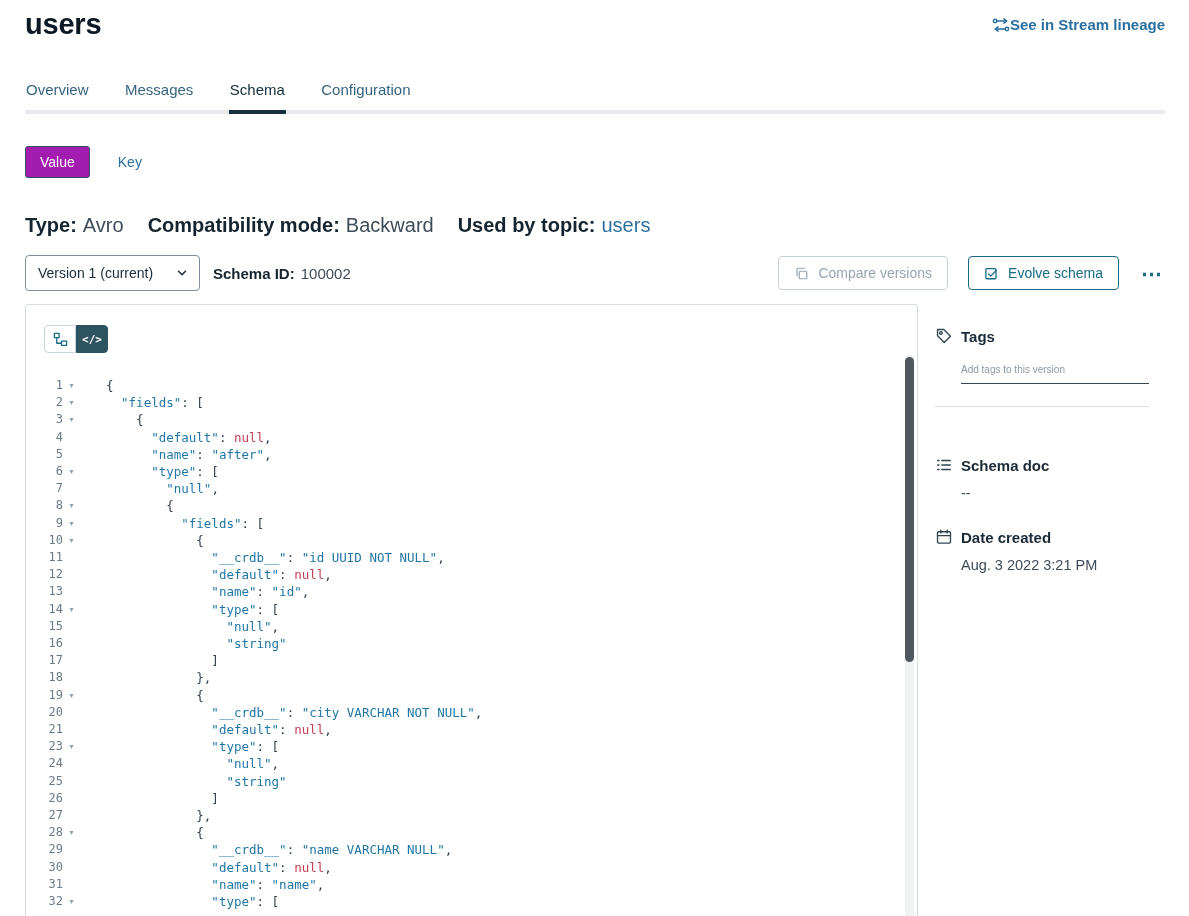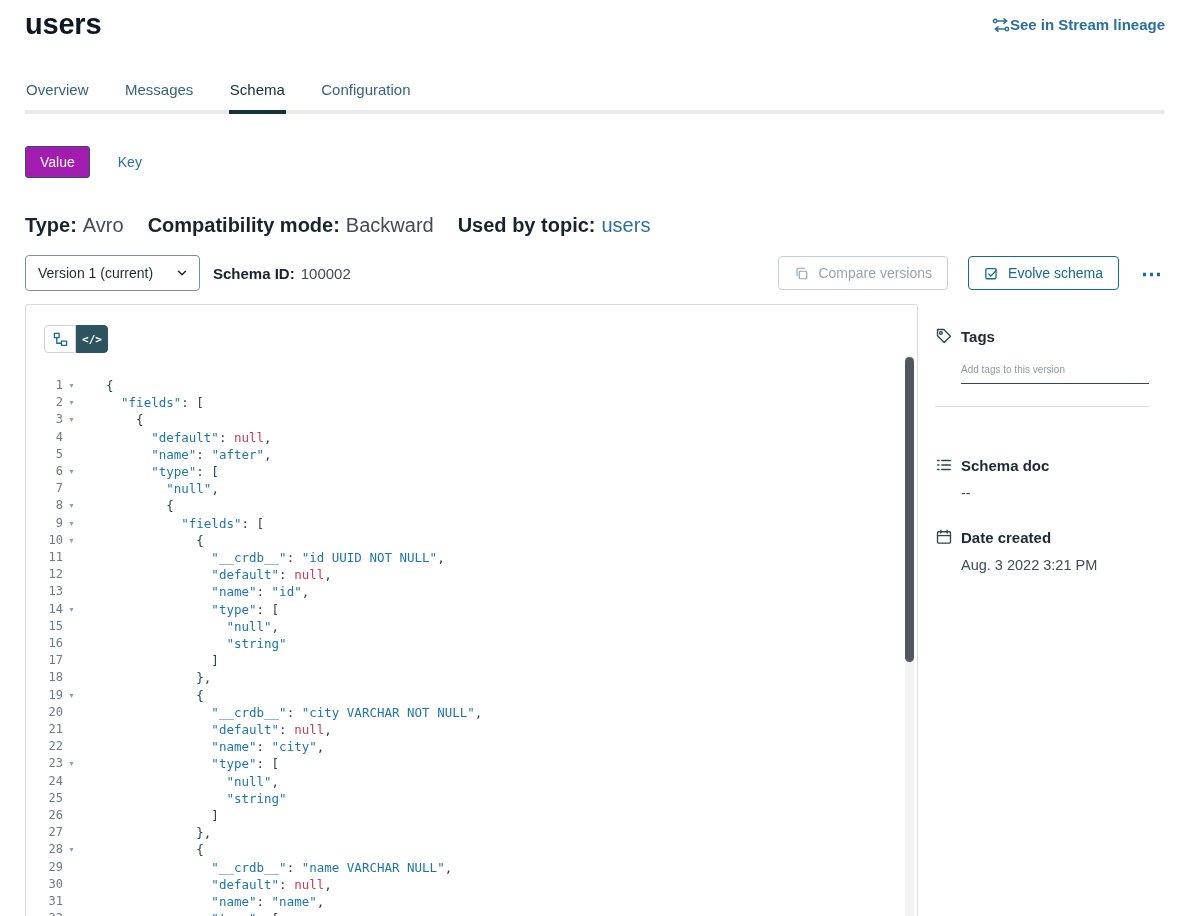--- a/index.html
+++ b/index.html
@@ -199,21 +199,20 @@
           <div class="code-row"><span class="line-num">12</span><span class="fold-caret"></span><span class="code-text">              <span class="tok-k">"default"</span><span class="tok-p">: </span><span class="tok-u">null</span><span class="tok-p">,</span></span></div>
           <div class="code-row"><span class="line-num">13</span><span class="fold-caret"></span><span class="code-text">              <span class="tok-k">"name"</span><span class="tok-p">: </span><span class="tok-s">"id"</span><span class="tok-p">,</span></span></div>
           <div class="code-row"><span class="line-num">14</span><span class="fold-caret">▾</span><span class="code-text">              <span class="tok-k">"type"</span><span class="tok-p">: [</span></span></div>
           <div class="code-row"><span class="line-num">15</span><span class="fold-caret"></span><span class="code-text">                <span class="tok-s">"null"</span><span class="tok-p">,</span></span></div>
           <div class="code-row"><span class="line-num">16</span><span class="fold-caret"></span><span class="code-text">                <span class="tok-s">"string"</span></span></div>
           <div class="code-row"><span class="line-num">17</span><span class="fold-caret"></span><span class="code-text">              <span class="tok-p">]</span></span></div>
           <div class="code-row"><span class="line-num">18</span><span class="fold-caret"></span><span class="code-text">            <span class="tok-p">},</span></span></div>
           <div class="code-row"><span class="line-num">19</span><span class="fold-caret">▾</span><span class="code-text">            <span class="tok-p">{</span></span></div>
           <div class="code-row"><span class="line-num">20</span><span class="fold-caret"></span><span class="code-text">              <span class="tok-k">"__crdb__"</span><span class="tok-p">: </span><span class="tok-s">"city VARCHAR NOT NULL"</span><span class="tok-p">,</span></span></div>
           <div class="code-row"><span class="line-num">21</span><span class="fold-caret"></span><span class="code-text">              <span class="tok-k">"default"</span><span class="tok-p">: </span><span class="tok-u">null</span><span class="tok-p">,</span></span></div>
-          <div class="code-row"><span class="line-num">22</span><span class="fold-caret"></span><span class="code-text">              <span class="tok-k">"name"</span><span class="tok-p">: </span><span class="tok-s">"city"</span><span class="tok-p">,</span></span></div>
           <div class="code-row"><span class="line-num">23</span><span class="fold-caret">▾</span><span class="code-text">              <span class="tok-k">"type"</span><span class="tok-p">: [</span></span></div>
           <div class="code-row"><span class="line-num">24</span><span class="fold-caret"></span><span class="code-text">                <span class="tok-s">"null"</span><span class="tok-p">,</span></span></div>
           <div class="code-row"><span class="line-num">25</span><span class="fold-caret"></span><span class="code-text">                <span class="tok-s">"string"</span></span></div>
           <div class="code-row"><span class="line-num">26</span><span class="fold-caret"></span><span class="code-text">              <span class="tok-p">]</span></span></div>
           <div class="code-row"><span class="line-num">27</span><span class="fold-caret"></span><span class="code-text">            <span class="tok-p">},</span></span></div>
           <div class="code-row"><span class="line-num">28</span><span class="fold-caret">▾</span><span class="code-text">            <span class="tok-p">{</span></span></div>
           <div class="code-row"><span class="line-num">29</span><span class="fold-caret"></span><span class="code-text">              <span class="tok-k">"__crdb__"</span><span class="tok-p">: </span><span class="tok-s">"name VARCHAR NULL"</span><span class="tok-p">,</span></span></div>
           <div class="code-row"><span class="line-num">30</span><span class="fold-caret"></span><span class="code-text">              <span class="tok-k">"default"</span><span class="tok-p">: </span><span class="tok-u">null</span><span class="tok-p">,</span></span></div>
           <div class="code-row"><span class="line-num">31</span><span class="fold-caret"></span><span class="code-text">              <span class="tok-k">"name"</span><span class="tok-p">: </span><span class="tok-s">"name"</span><span class="tok-p">,</span></span></div>
           <div class="code-row"><span class="line-num">32</span><span class="fold-caret">▾</span><span class="code-text">              <span class="tok-k">"type"</span><span class="tok-p">: [</span></span></div>

